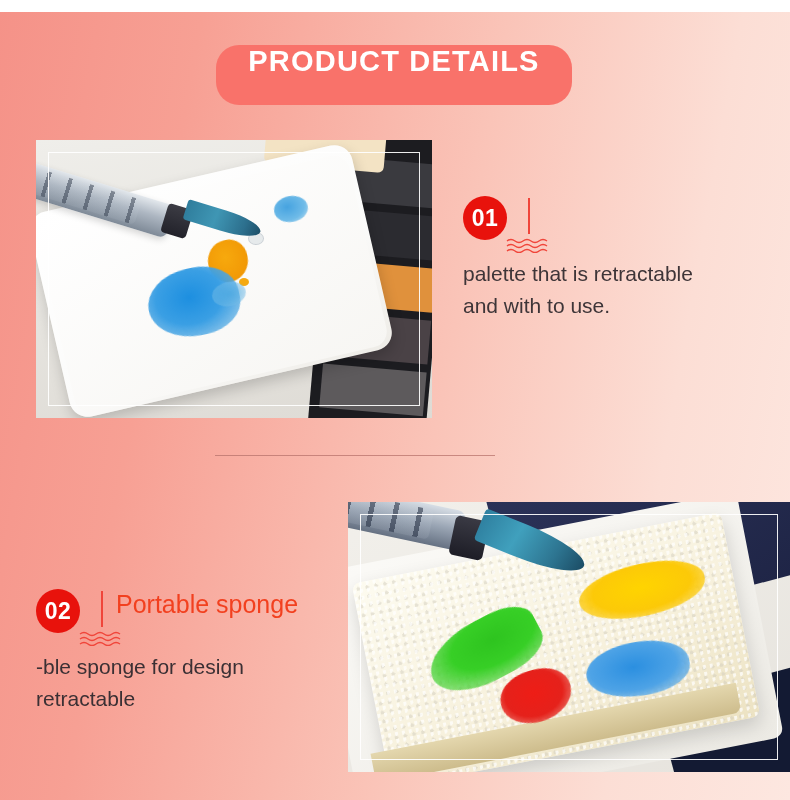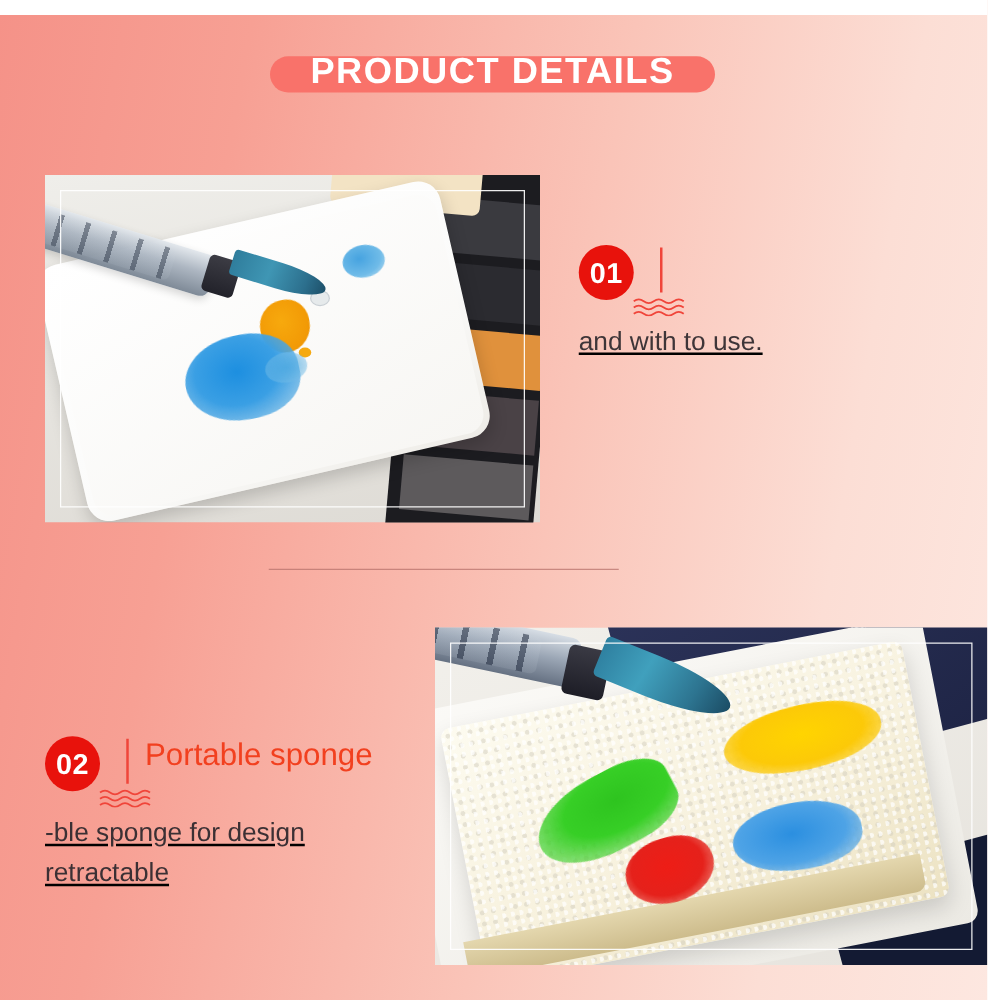--- a/index.html
+++ b/index.html
@@ -19,24 +19,24 @@
     overflow:hidden;
   }
   #top-white-strip {
     position:absolute; top:0; left:0; width:790px; height:12px;
     background:#ffffff;
   }
 
   
   #header-pill {
     position:absolute;
-    left:216px; top:45px; width:356px; height:29px;
+    left:216px; top:45px; width:356px; height:60px;
     background:#f9726a;
     border-radius:23px;
-    display:flex; align-items:flex-end; justify-content:center;
+    display:flex; align-items:flex-start; justify-content:center;
   }
   #header-pill-title {
     color:#ffffff;
     font-size:29px;
     font-weight:bold;
     letter-spacing:1.2px;
   }
 
   
   .photo {
@@ -205,21 +205,21 @@
     border-radius:5px; transform:rotate(12deg);
   }
   #p2-brush-tip {
     position:absolute; left:128px; top:26px; width:112px; height:34px;
     background:linear-gradient(100deg,#2e7f9f 0%, #40a0bd 35%, #2d7490 72%, #1a4a62 100%);
     border-radius:4px 60% 60% 4px / 4px 50% 50% 4px;
     transform:rotate(22deg);
   }
 
   
-  .feature { position:absolute;text-decoration:underline; }
+  .feature { position:absolute; }
   #feature-01 { left:463px; top:196px; width:310px; }
   #feature-02 { left:36px;  top:553px; width:320px;margin-top:36px; }
 
   .feature-head { position:relative; height:58px; }
   .badge {
     position:absolute; left:0; top:0;
     width:44px; height:44px; border-radius:50%;
     background:#e8120c;
     display:flex; align-items:center; justify-content:center;
   }
@@ -298,20 +298,21 @@
         <span class="badge-num">01</span>
       </div>
       <div class="head-divider"></div>
       <svg class="squiggle" viewBox="0 0 46 15">
         <path d="M1 3 q4 -3 8 0 t8 0 t8 0 t8 0 t8 0" fill="none" stroke="#f0453a" stroke-width="1.4"></path>
         <path d="M1 8 q4 -3 8 0 t8 0 t8 0 t8 0 t8 0" fill="none" stroke="#f0453a" stroke-width="1.4"></path>
         <path d="M1 13 q4 -3 8 0 t8 0 t8 0 t8 0 t8 0" fill="none" stroke="#f0453a" stroke-width="1.4"></path>
       </svg>
     </div>
     <div class="feature-body">
+      <div>palette that is retractable</div>
       <div>and with to use.</div>
     </div>
   </div>
 
   <div id="section-divider"></div>
 
   <div class="feature" id="feature-02">
     <div class="feature-head">
       <div class="badge">
         <span class="badge-num">02</span>

